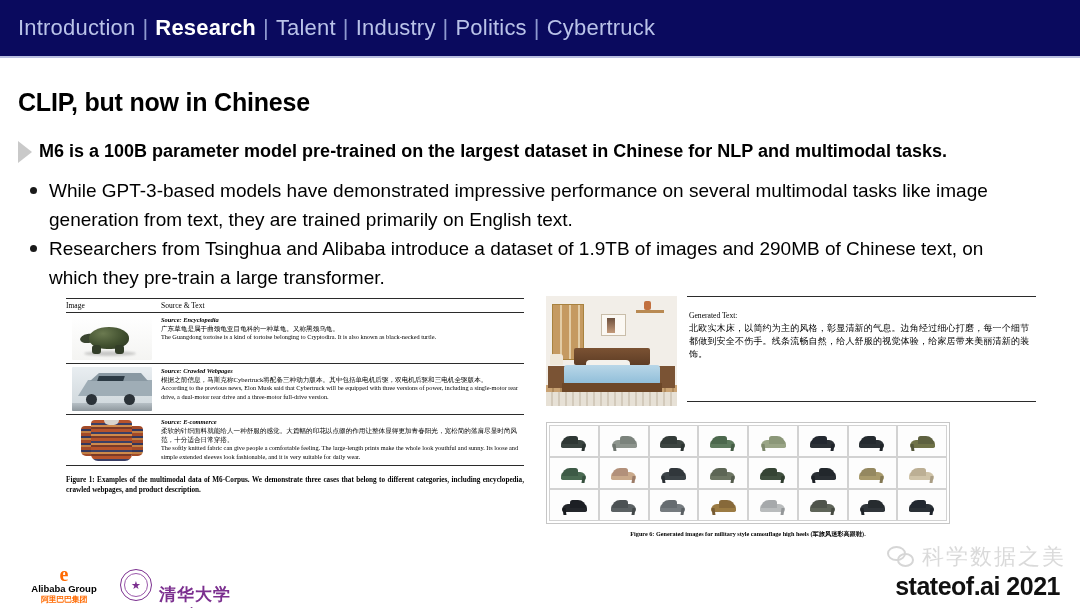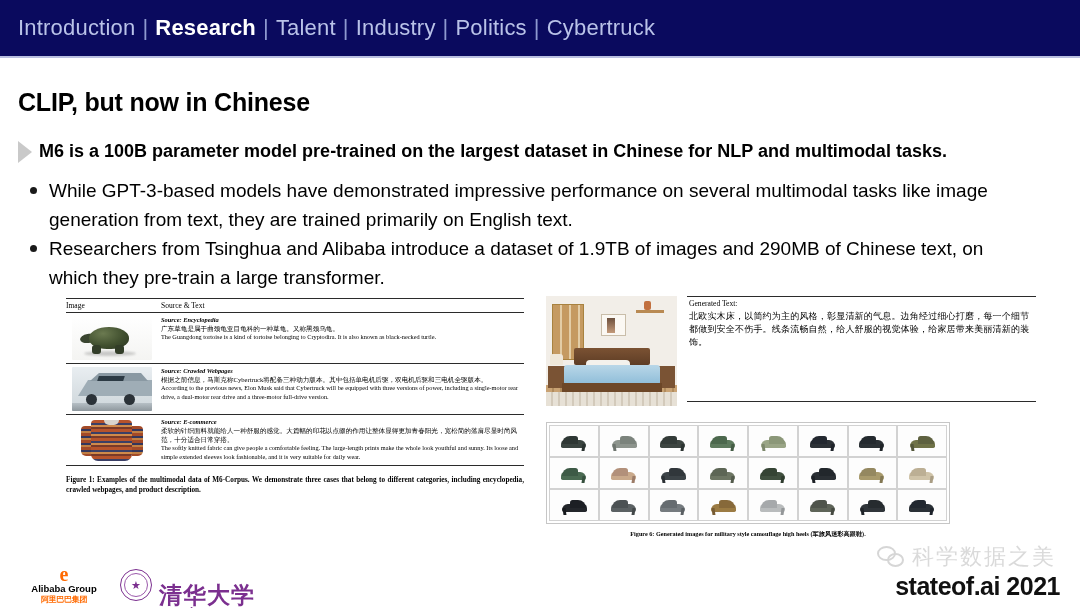--- a/index.html
+++ b/index.html
@@ -338,21 +338,21 @@
     position: absolute; left: 0; bottom: 14px;
     width: 131px; height: 7px;
     background: repeating-linear-gradient(90deg,#c9a273 0px,#c9a273 6px,#b08b5d 6px,#b08b5d 8px);
   }
 
   .gen-text {
     flex: 1;
     margin-left: 10px;
     border-top: 1.2px solid #2b2b2b;
     border-bottom: 1.2px solid #2b2b2b;
-    padding: 2px 0 2px 2px;
+    padding: 14px 0 2px 2px;
     font-family: "Liberation Serif", serif;
     font-size: 7.6px;
     line-height: 10.6px;
     min-height: 106px;
     box-sizing: border-box;
   }
   .gen-text .cn { font-size: 9px; line-height: 13.2px; letter-spacing: 0.2px; }
   .gen-text .en { font-size: 7.8px; line-height: 10.6px; }
 
   
@@ -432,32 +432,32 @@
     border-radius: 50%;
     border: 1px solid #9b59ab;
   }
   .tsinghua .seal .star {
     position: absolute; left: 50%; top: 50%;
     transform: translate(-50%,-50%);
     color: #7b2f8f; font-size: 11px; line-height: 11px;
   }
   .tsinghua .words { margin-left: 7px; }
   .tsinghua .cn {
-    color: #7b2f8f; font-size: 23px; font-weight: bold; line-height: 18px;
+    color: #7b2f8f; font-size: 17px; font-weight: bold; line-height: 18px;
     letter-spacing: 1px;
     margin-top: 36px;
   }
   .tsinghua .en {
     color: #7b2f8f; font-size: 13px; letter-spacing: 0.5px;
     font-family: "Liberation Serif", serif;
   }
 
   .watermark {
     position: absolute;
-    right: 24px; top: 542px;
+    right: 14px; top: 542px;
     display: flex; align-items: center;
     color: #d3d3d3;
     pointer-events: none;
   }
   .watermark .wechat {
     width: 30px; height: 24px;
     position: relative;
     flex: none;
     margin-right: 5px;
   }

